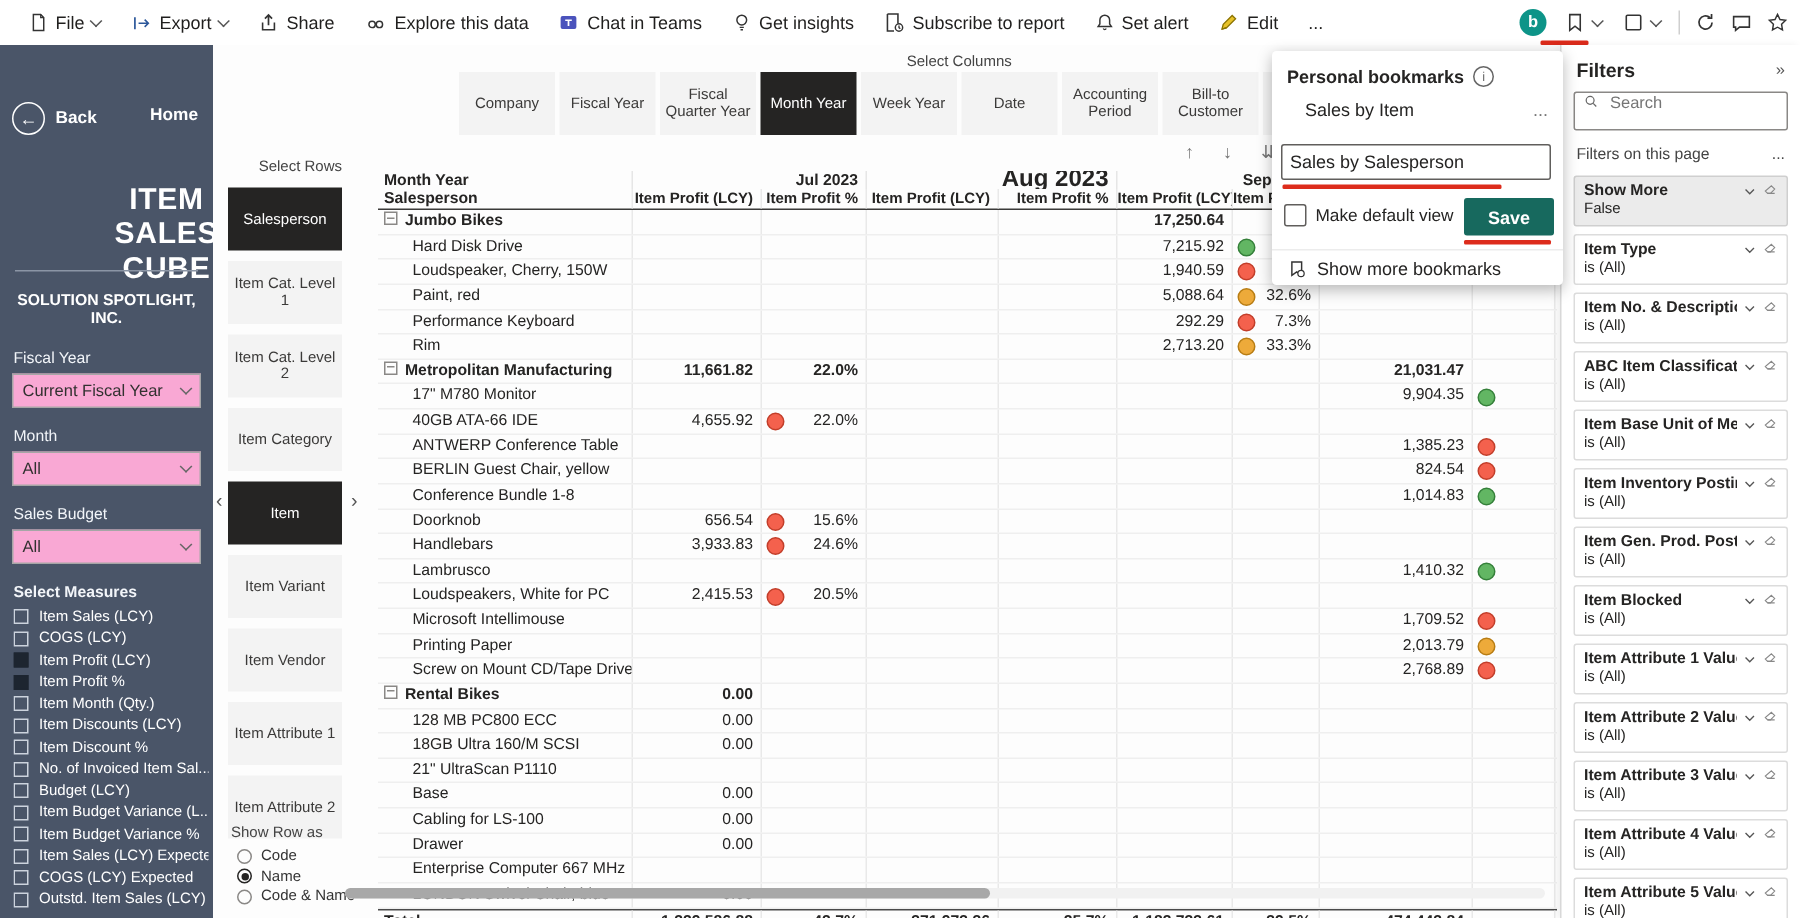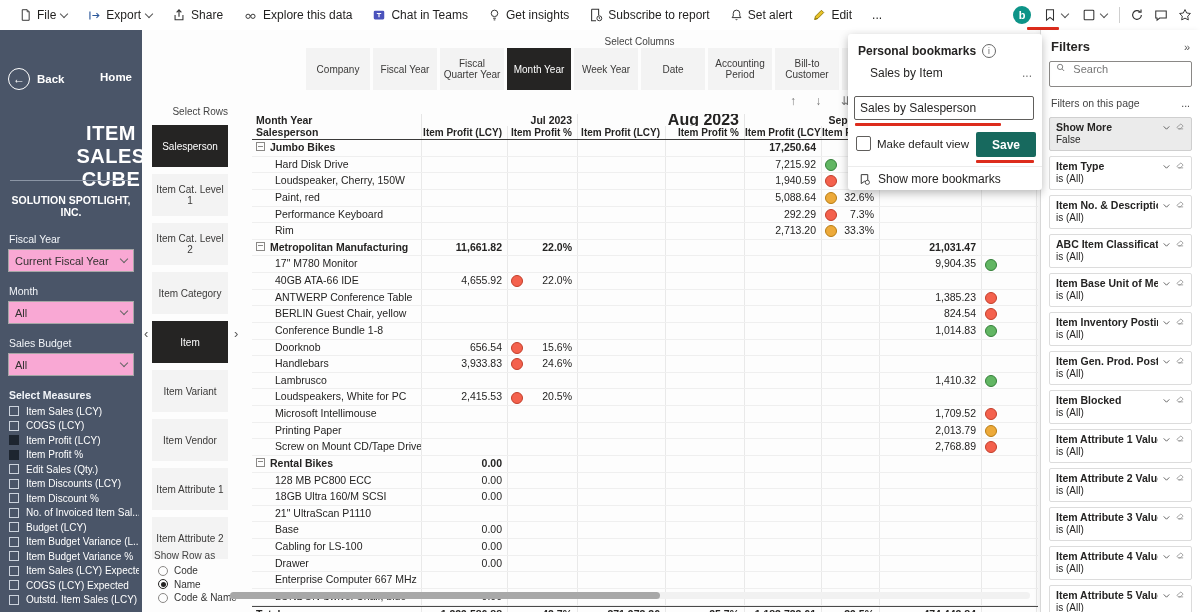--- a/index.html
+++ b/index.html
@@ -276,21 +276,21 @@
       <div class="m-item">
         <span class="m-box checked"></span>
         <span>Item Profit (LCY)</span>
       </div>
       <div class="m-item">
         <span class="m-box checked"></span>
         <span>Item Profit %</span>
       </div>
       <div class="m-item">
         <span class="m-box"></span>
-        <span>Edit Sales (Qty.)</span>
+        <span>Item Month (Qty.)</span>
       </div>
       <div class="m-item">
         <span class="m-box"></span>
         <span>Item Discounts (LCY)</span>
       </div>
       <div class="m-item">
         <span class="m-box"></span>
         <span>Item Discount %</span>
       </div>
       <div class="m-item">

